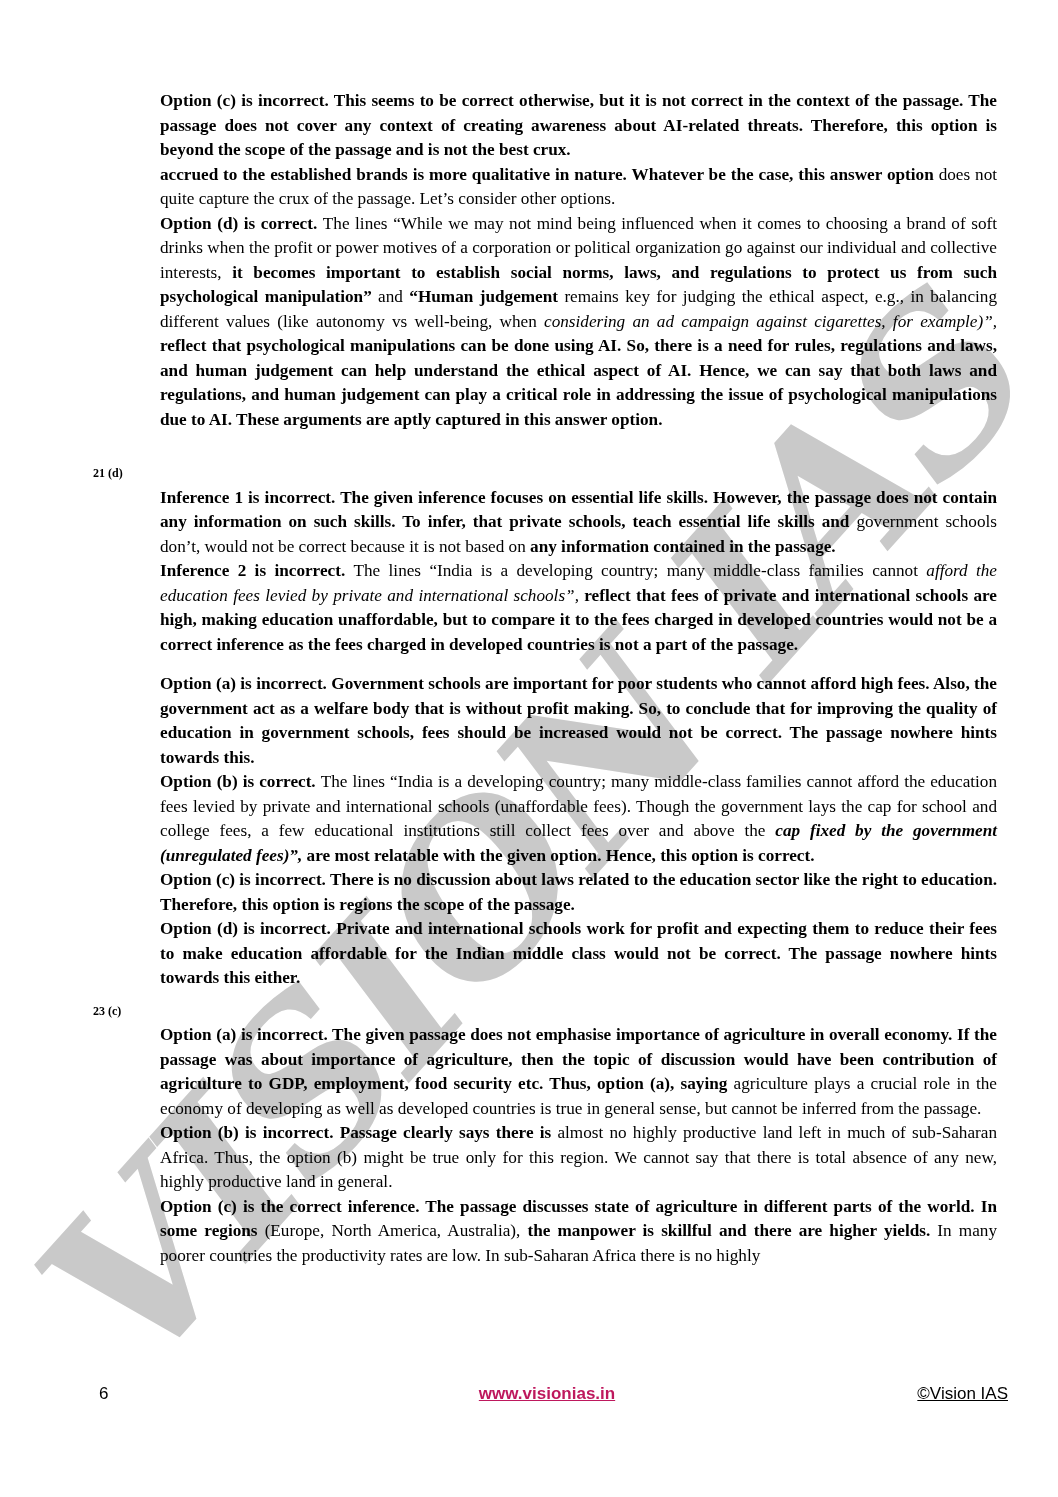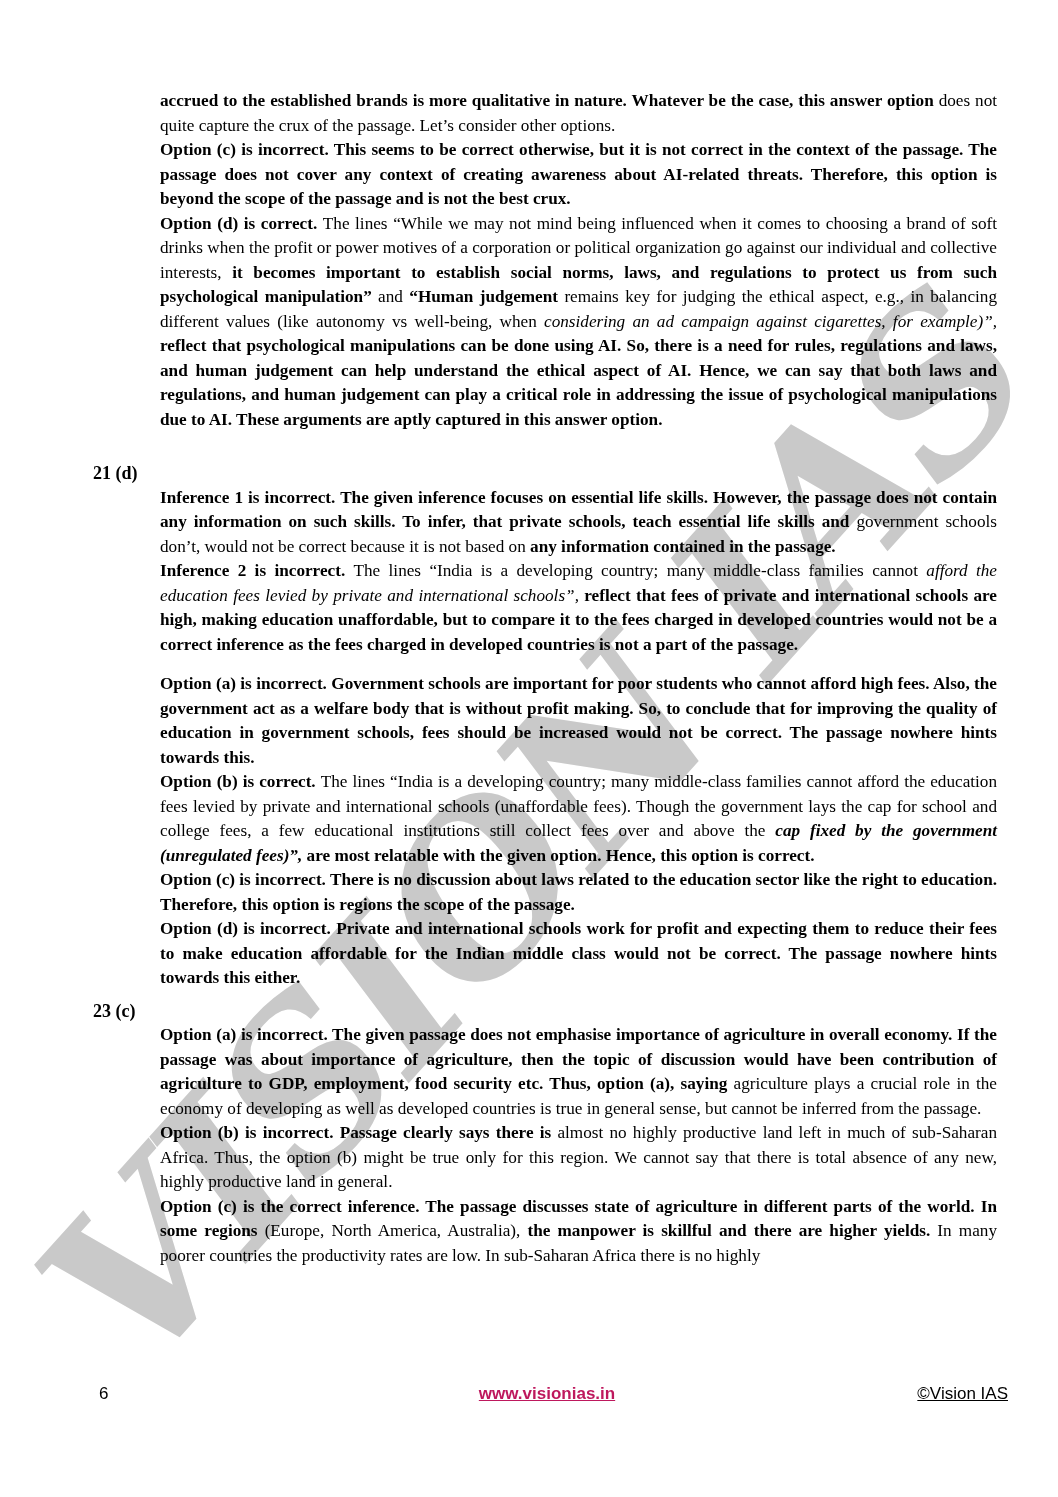--- a/index.html
+++ b/index.html
@@ -35,21 +35,21 @@
     z-index: 1;
     padding: 89px 61px 0 160px;
     font-size: 17.2px;
     line-height: 24.5px;
   }
   .content p {
     margin: 0;
     text-align: justify;
   }
   .qa-section .qlabel {
-    font-size: 18px;
+    font-size: 12px;
     line-height: 24.5px;
     font-weight: bold;
     margin: 0 0 0 -67px;
     text-align: left;
   }
   #q21 { margin-top: 29px; }
   #q22 { margin-top: 15px; }
   #q23 { margin-top: 8px; }
   .b  { font-weight: bold; }
   .i  { font-style: italic; }
@@ -79,22 +79,22 @@
 </head>
 <body>
 
 <div class="page">
 
   <div class="watermark">VISION IAS</div>
 
   <main class="content">
 
     <div class="block" id="intro">
+        <p><span class="b">Option (c) is incorrect. This seems to be correct otherwise, but it is not correct in the context of the passage. The passage does not cover any context of creating awareness about AI-related threats. Therefore, this option is beyond the scope of the passage and is not the best crux.</span></p>
         <p><span class="b">accrued to the established brands is more qualitative in nature. Whatever be the case, this answer option </span><span>does not quite capture the crux of the passage. Let’s consider other options.</span></p>
-        <p><span class="b">Option (c) is incorrect. This seems to be correct otherwise, but it is not correct in the context of the passage. The passage does not cover any context of creating awareness about AI-related threats. Therefore, this option is beyond the scope of the passage and is not the best crux.</span></p>
         <p><span class="b">Option (d) is correct. </span><span>The lines “While we may not mind being influenced when it comes to choosing a brand of soft drinks when the profit or power motives of a corporation or political organization go against our individual and collective interests, </span><span class="b">it becomes important to establish social norms, laws, and regulations to protect us from such psychological manipulation” </span><span>and </span><span class="b">“Human judgement </span><span>remains key for judging the ethical aspect, e.g., in balancing different values (like autonomy vs well-being, when </span><span class="i">considering an ad campaign against cigarettes, for example)”, </span><span class="b">reflect that psychological manipulations can be done using AI. So, there is a need for rules, regulations and laws, and human judgement can help understand the ethical aspect of AI. Hence, we can say that both laws and regulations, and human judgement can play a critical role in addressing the issue of psychological manipulations due to AI. These arguments are aptly captured in this answer option.</span></p>
       </div>
 
     <section class="qa-section" id="q21">
       <h2 class="qlabel">21 (d)</h2>
       <div class="paras">
           <p><span class="b">Inference 1 is incorrect. The given inference focuses on essential life skills. However, the passage does not contain any information on such skills. To infer, that private schools, teach essential life skills and </span><span>government schools don’t, would not be correct because it is not based on </span><span class="b">any information contained in the passage.</span></p>
           <p><span class="b">Inference 2 is incorrect. </span><span>The lines “India is a developing country; many middle-class families cannot </span><span class="i">afford the education fees levied by private and international schools”, </span><span class="b">reflect that fees of private and international schools are high, making education unaffordable, but to compare it to the fees charged in developed countries would not be a correct inference as the fees charged in developed countries is not a part of the passage.</span></p>
         </div>
     </section>

